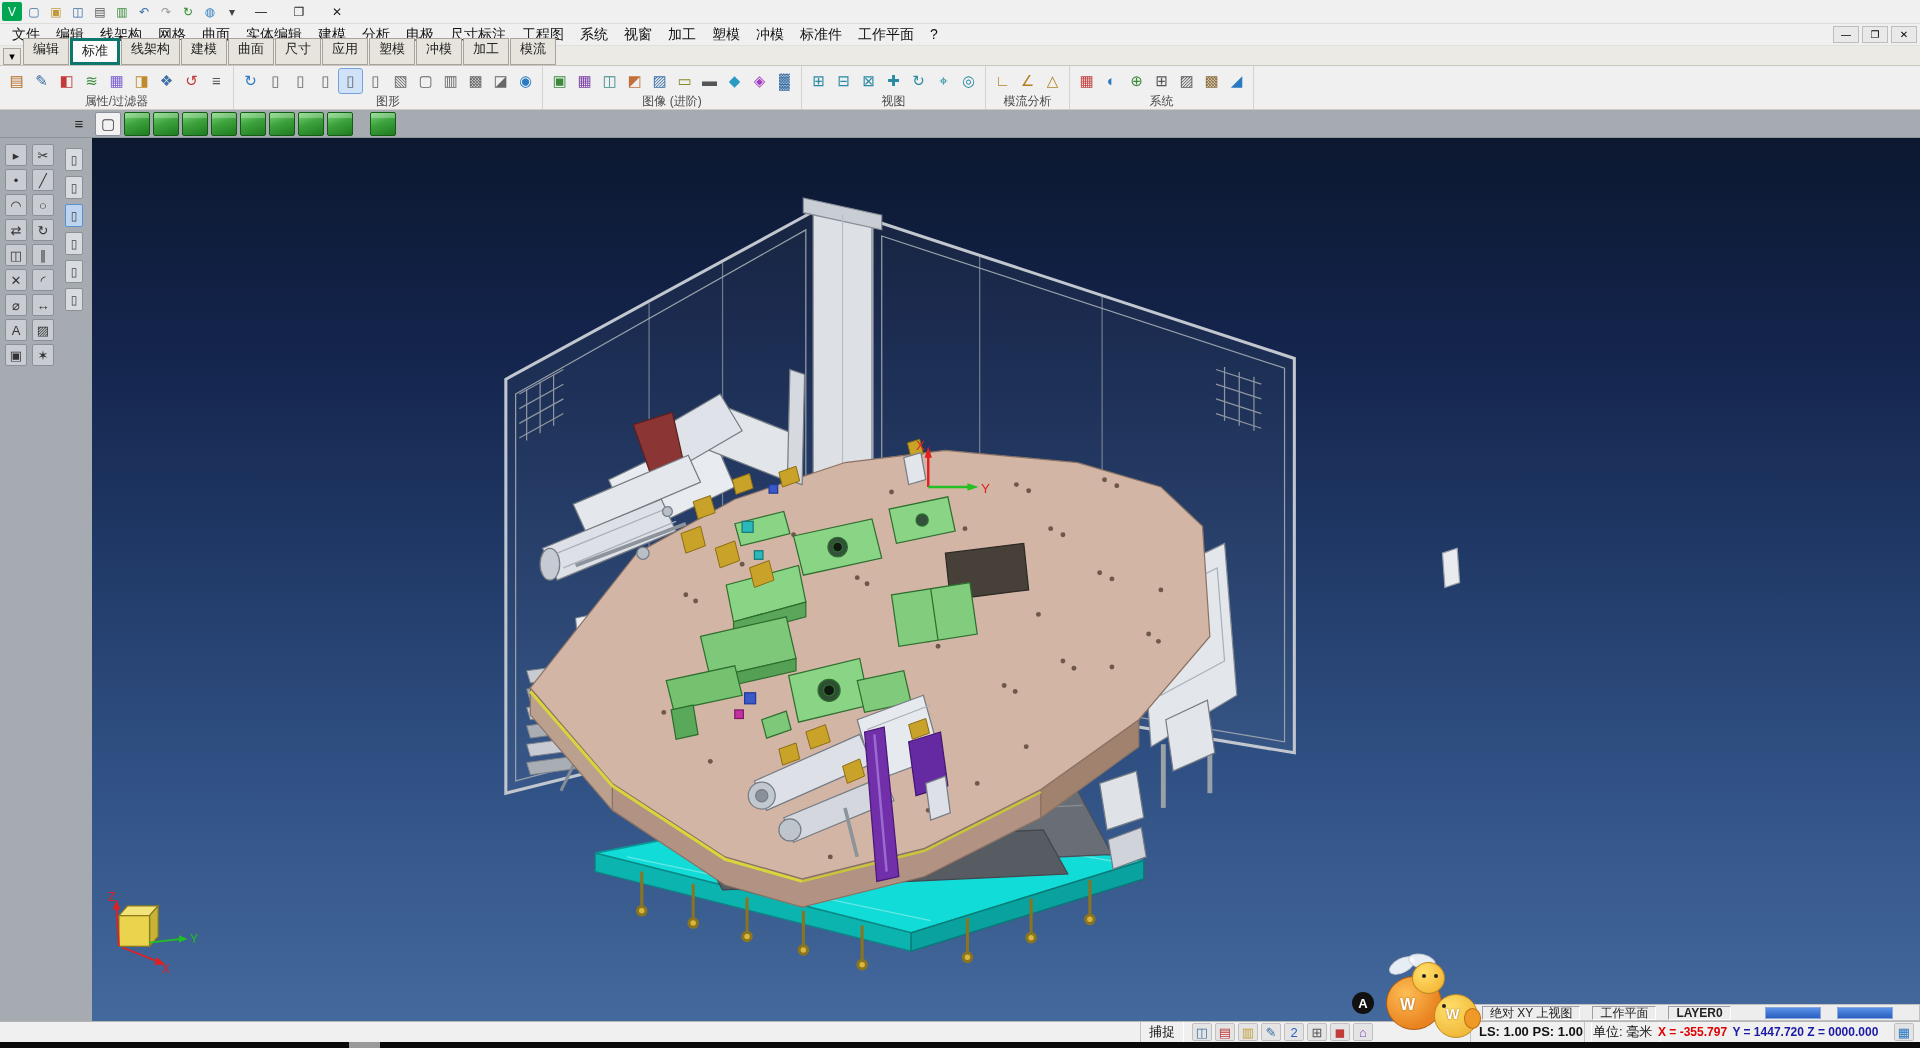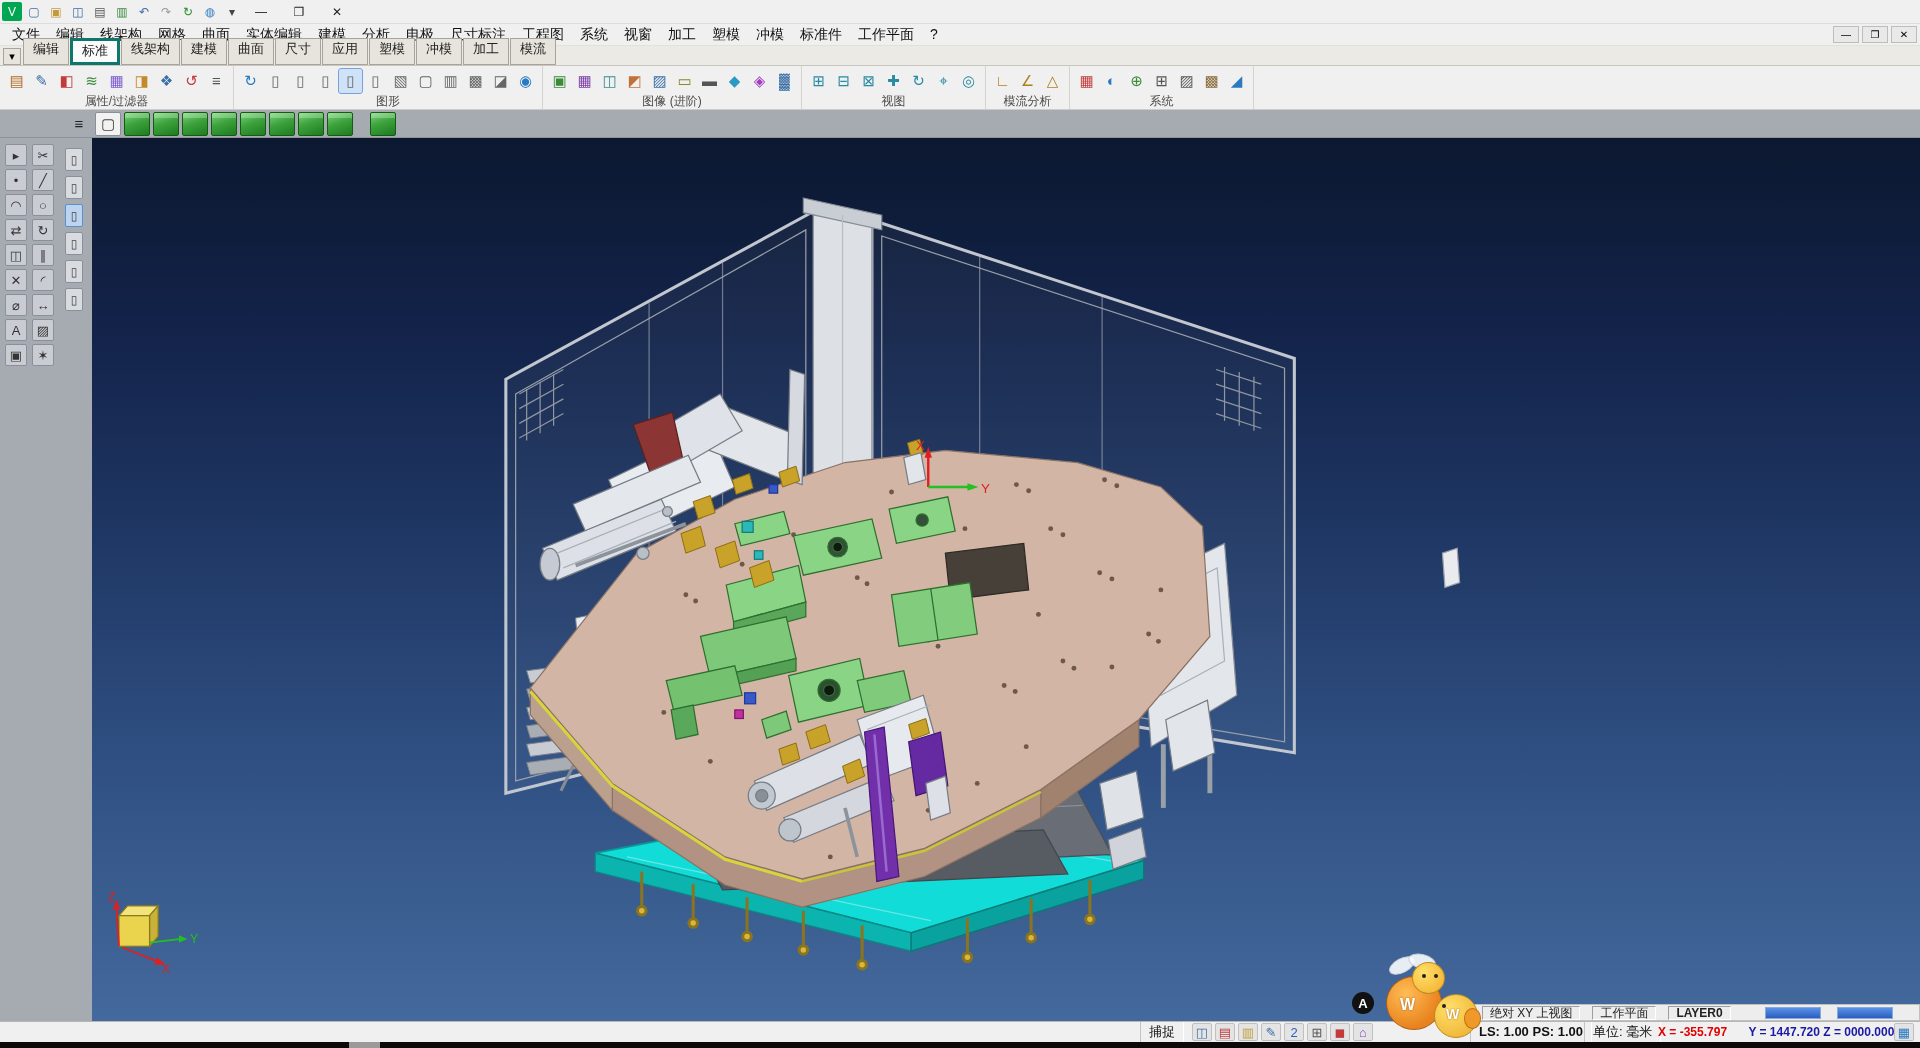--- a/index.html
+++ b/index.html
@@ -64,21 +64,21 @@
   .bar { width:56px; height:12px; background:linear-gradient(#5a92e8,#2a5ec0); border:1px solid #8aa8d8; }
   .bar+.bar { margin-left:4px; }
   .s1space { flex:1; }
 
   .status2 { position:absolute; left:0; top:1021px; width:1920px; height:21px; background:#f0f0f0; border-top:1px solid #b6b6b6; z-index:25; font-size:13px; }
   .s2seg { position:absolute; top:0; height:20px; line-height:20px; padding:0 8px; border-left:1px solid #c4c4c4; border-right:1px solid #ffffff; white-space:nowrap; color:#111; }
   .sicons { position:absolute; top:1px; display:flex; gap:3px; }
   .sicon { width:20px; height:18px; font-size:13px; display:flex; align-items:center; justify-content:center; background:#e4e4e4; border:1px solid #c0c0c0; border-radius:2px; }
   .coords { font-weight:bold; font-size:12px; }
   .cx { color:#e00000; }
-  .cyz { color:#1a1aa6; margin-left:18px; }
+  .cyz { color:#1a1aa6; margin-left:2px; }
 
   .bottomstrip { position:absolute; left:0; top:1042px; width:1920px; height:6px; background:#0a0a0a; z-index:40; }
   .strip-seg { position:absolute; left:349px; width:31px; height:6px; background:#9a9a9a; }
 
   
   .mascot { position:absolute; left:1350px; top:958px; width:132px; height:86px; z-index:50; }
   .m-badge { position:absolute; left:2px; top:34px; width:22px; height:22px; background:#111; border-radius:50%; color:#fff; font-weight:bold; font-size:13px; display:flex; align-items:center; justify-content:center; }
   .bee-wing { position:absolute; width:28px; height:15px; background:rgba(245,248,252,0.92); border:1px solid #c8cdd4; border-radius:50%; }
   .w1 { left:38px; top:0; transform:rotate(-28deg); }
   .w2 { left:58px; top:-4px; transform:rotate(14deg); }

